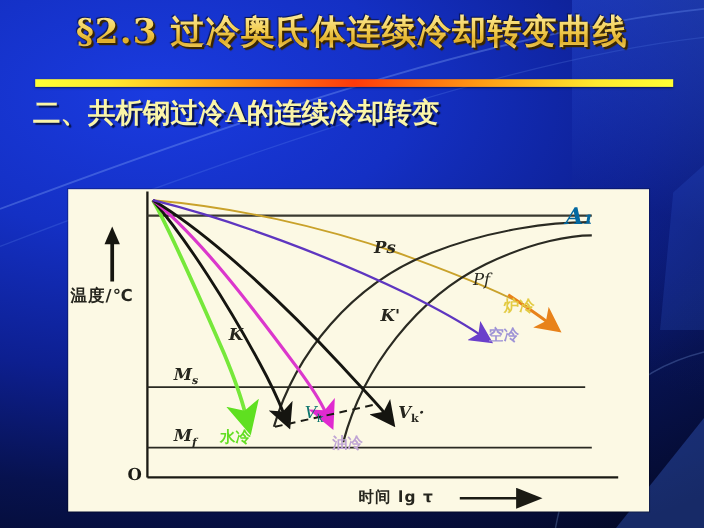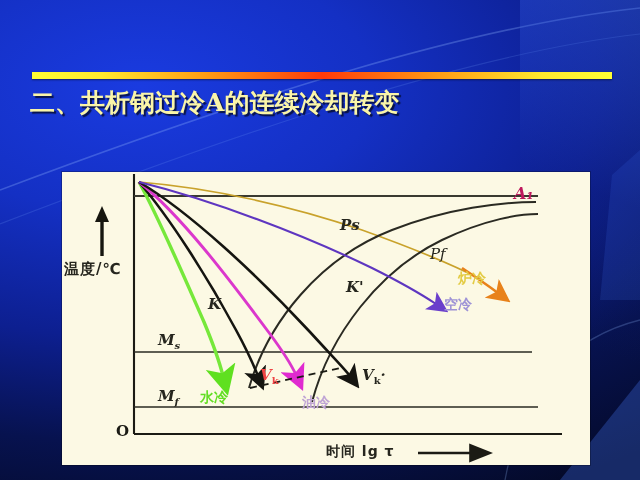--- a/index.html
+++ b/index.html
@@ -75,20 +75,21 @@
 
   <svg class="swoosh" id="sw1" viewBox="0 0 640 480">
     <path d="M 640 8 C 470 26 250 96 0 190" stroke="rgba(150,185,255,.30)" stroke-width="1.6" fill="none"></path>
     <path d="M 640 34 C 480 52 260 124 0 224" stroke="rgba(130,170,255,.18)" stroke-width="1.2" fill="none"></path>
     <path d="M 640 320 C 560 340 520 400 505 480" stroke="rgba(150,190,255,.25)" stroke-width="1.3" fill="none"></path>
     <path d="M 560 480 L 640 380 L 640 480 Z" fill="rgba(70,120,245,.30)"></path>
     <path d="M 612 175 L 640 150 L 640 300 L 600 300 Z" fill="rgba(60,110,240,.18)"></path>
   </svg>
   <div class="corner-panel"></div>
 
+  <div class="title">§2.3  过冷奥氏体连续冷却转变曲线</div>
   <div class="divider"></div>
   <div class="sub1">二、共析钢过冷A的连续冷却转变</div>
 
   <div id="chart-panel">
     <svg id="chart-svg" viewBox="0 0 528 293">
       <defs>
         <marker id="ah-black" markerWidth="9" markerHeight="9" refX="3" refY="4.5" orient="auto">
           <path d="M0,0 L9,4.5 L0,9 L2.2,4.5 Z" fill="#151510"></path>
         </marker>
         <marker id="ah-green" markerWidth="9" markerHeight="9" refX="3" refY="4.5" orient="auto">
@@ -143,35 +144,35 @@
 
       <path d="M188,216 L278,196" stroke="#1b1b14" stroke-width="1.8" fill="none" stroke-dasharray="7 5"></path>
 
       <g>
         <line x1="356" y1="281" x2="412" y2="281" stroke="#1b1b14" stroke-width="2.4" marker-end="url(#ah-axis)"></line>
       </g>
     </svg>
 
     <div style="position:absolute;left:0;top:0;width:528px;height:293px;pointer-events:none;">
 
-      <span style="position:absolute;left:452px;top:12px;font-family:'DejaVu Serif','Liberation Serif',serif;font-style:italic;font-weight:bold;font-size:16px;color:#be185d;">A₁</span>
+      <span style="position:absolute;left:452px;top:12px;font-family:'DejaVu Serif','Liberation Serif',serif;font-style:italic;font-weight:bold;font-size:21px;color:#0369a1;">A₁</span>
 
       <span style="position:absolute;left:278px;top:44px;font-family:'DejaVu Serif','Liberation Serif',serif;font-style:italic;font-weight:bold;font-size:15px;color:#26261e;">Ps</span>
 
       <span style="position:absolute;left:368px;top:73px;font-family:'DejaVu Serif','Liberation Serif',serif;font-style:italic;font-weight:normal;font-size:15px;color:#26261e;">Pf</span>
 
       <span style="position:absolute;left:146px;top:123px;font-family:'DejaVu Serif','Liberation Serif',serif;font-style:italic;font-weight:bold;font-size:15px;color:#26261e;">K</span>
 
       <span style="position:absolute;left:284px;top:106px;font-family:'DejaVu Serif','Liberation Serif',serif;font-style:italic;font-weight:bold;font-size:15px;color:#26261e;">K'</span>
 
       <span style="position:absolute;left:96px;top:159px;font-family:'DejaVu Serif','Liberation Serif',serif;font-style:italic;font-weight:bold;font-size:15px;color:#26261e;">M<sub style="font-size:10px;">s</sub></span>
 
       <span style="position:absolute;left:96px;top:215px;font-family:'DejaVu Serif','Liberation Serif',serif;font-style:italic;font-weight:bold;font-size:15px;color:#26261e;">M<sub style="font-size:10px;">f</sub></span>
 
-      <span style="position:absolute;left:198px;top:194px;font-family:'DejaVu Serif','Liberation Serif',serif;font-style:italic;font-weight:bold;font-size:15px;color:#ef4444;">V<sub style="font-size:10px;font-style:normal;">k</sub></span>
+      <span style="position:absolute;left:215px;top:194px;font-family:'DejaVu Serif','Liberation Serif',serif;font-style:italic;font-weight:normal;font-size:15px;color:#0f766e;">V<sub style="font-size:10px;font-style:normal;">k</sub></span>
 
       <span style="position:absolute;left:300px;top:194px;font-family:'DejaVu Serif','Liberation Serif',serif;font-style:italic;font-weight:bold;font-size:15px;color:#26261e;">V<sub style="font-size:10px;font-style:normal;">k</sub>·</span>
 
       <span style="position:absolute;left:396px;top:98px;font-family:'DejaVu Sans',sans-serif;font-weight:bold;font-size:14px;color:#E3CB43;">炉冷</span>
 
       <span style="position:absolute;left:382px;top:124px;font-family:'DejaVu Sans',sans-serif;font-weight:bold;font-size:14px;color:#9E93D6;">空冷</span>
 
       <span style="position:absolute;left:138px;top:217px;font-family:'DejaVu Sans',sans-serif;font-weight:bold;font-size:14px;color:#63DE23;">水冷</span>
 
       <span style="position:absolute;left:240px;top:222px;font-family:'DejaVu Sans',sans-serif;font-weight:bold;font-size:14px;color:#BFA4D4;">油冷</span>

